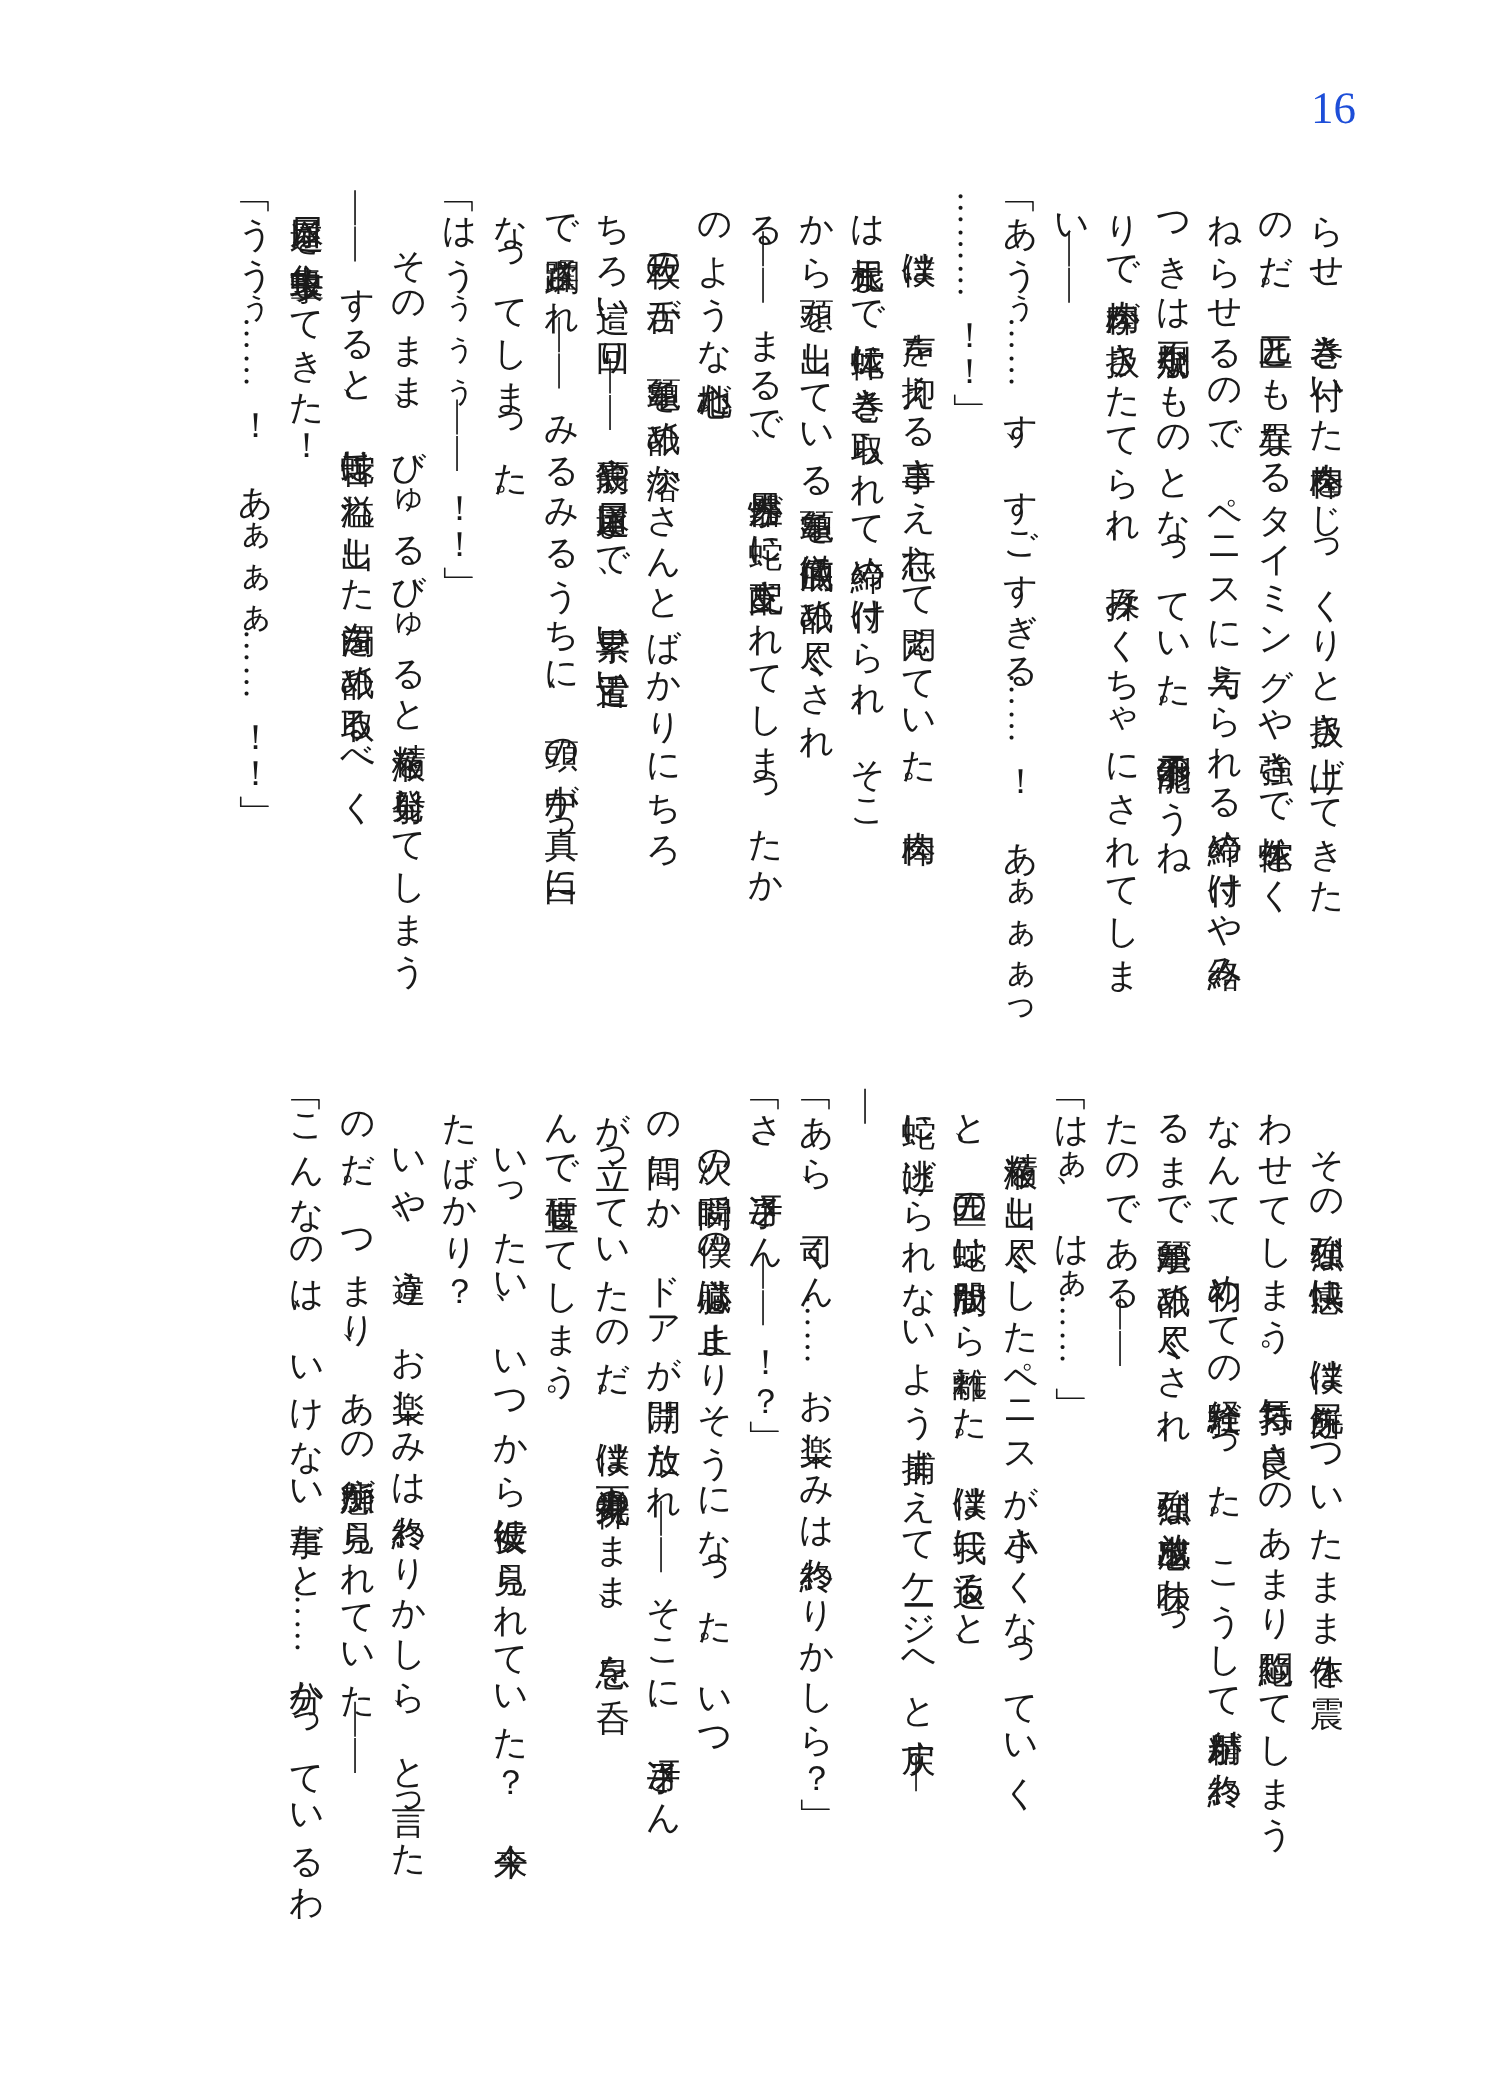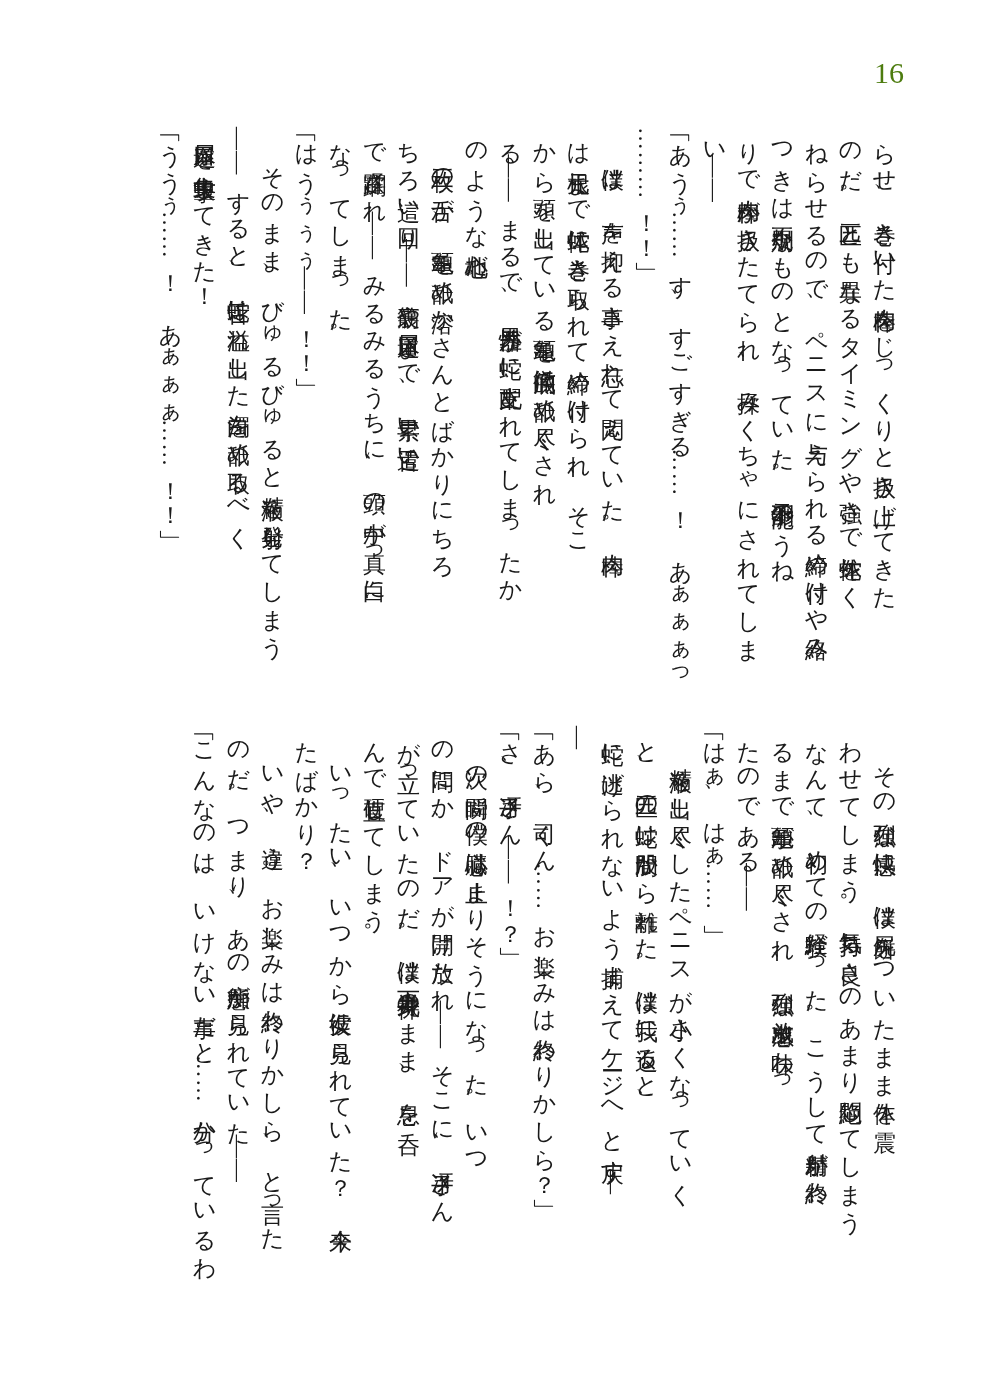--- a/index.html
+++ b/index.html
@@ -16,21 +16,21 @@
     color: #1a1a1a;
     font-family: "Liberation Serif", "DejaVu Serif", serif;
     overflow: hidden;
   }
   .page-number {
     position: absolute;
     top: 58px;
     right: 96px;
     font-size: 30px;
     line-height: 1;
-    color: #4d7c0f;
+    color: #1d4ed8;
   }
   .band {
     position: absolute;
     right: 99px;
     height: 575px;               
     writing-mode: vertical-rl;
     text-orientation: mixed;
     font-size: 23px;
     letter-spacing: 1.2px;       
     line-height: 34px;           

